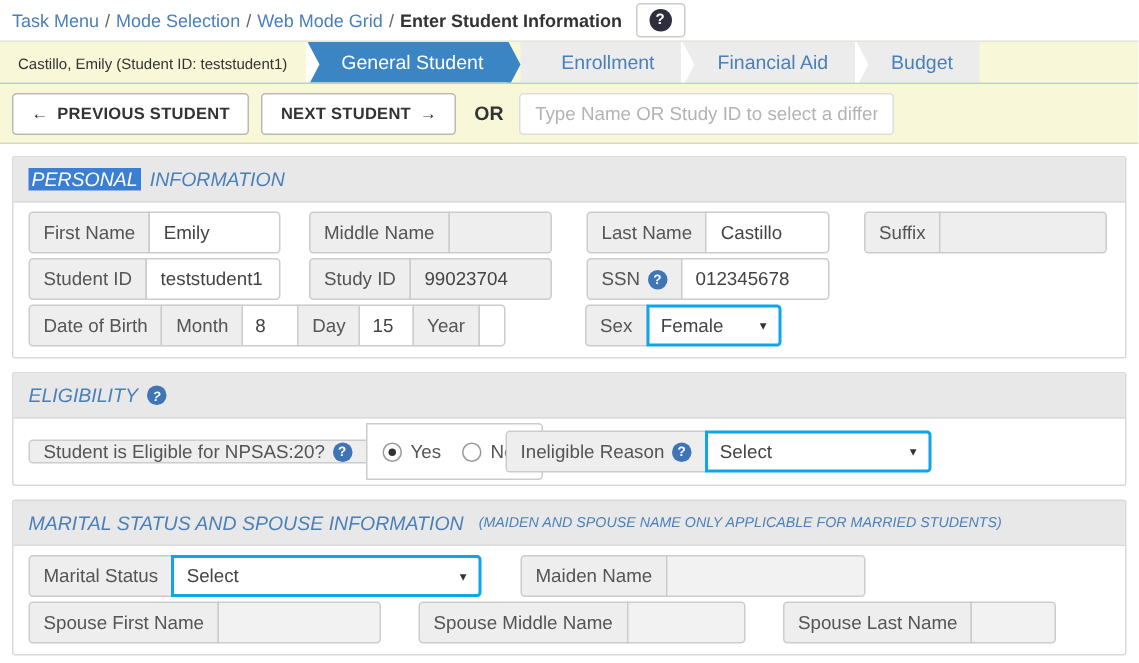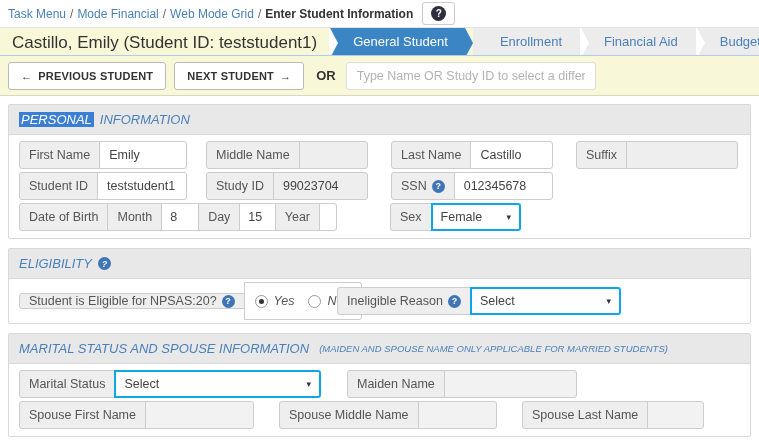--- a/index.html
+++ b/index.html
@@ -12,21 +12,21 @@
   .crumb-sep { color:#666; margin:0 4px; font-size:12px; }
   .crumb-current { color:#333; font-weight:bold; font-size:12px; }
   .crumb-help { margin-left:9px; width:33px; height:23px; border:1px solid #ccc; border-radius:3px;
     background:#fff; display:flex; align-items:center; justify-content:center; cursor:pointer; }
   .qdark { width:15px; height:15px; border-radius:50%; background:#2e2e3d; color:#fff;
     font-size:10px; font-weight:bold; display:flex; align-items:center; justify-content:center; }
 
   
   .banner { display:flex; align-items:stretch; height:29px; background:#f8f8d8;
     border-top:1px solid #e4e4e4; border-bottom:1px solid #b3cce6; overflow:hidden; }
-  .banner-name { display:flex; align-items:center; padding:15px 12px; color:#333; font-size:17px; white-space:nowrap; }
+  .banner-name { display:flex; align-items:center; padding:15px 12px; color:#333; font-size:10px; white-space:nowrap; }
   .tab { position:relative; display:flex; align-items:center; font-size:13px; cursor:pointer; white-space:nowrap; }
   .tab .chev { position:absolute; left:0; top:-2px; width:0; height:0;
     border-top:17px solid transparent; border-bottom:17px solid transparent; border-left:9px solid #fff; }
   .tab-active { background:#3b85c4; color:#fff; padding:0 16px 0 24px; margin-right:9px; }
   .tab-active .point { position:absolute; right:-9px; top:-2px; width:0; height:0; z-index:2;
     border-top:17px solid transparent; border-bottom:17px solid transparent; border-left:9px solid #3b85c4; }
   .tab-gray { background:#ececec; color:#4a80ba; padding:0 18px 0 24px; }
   .tab-gray.first { padding-left:27px; }
   .banner-fill { flex:1; background:#f8f8d8; }
 
@@ -68,21 +68,21 @@
   .seg-input { border:1px solid #ccc; padding:0 8px; font-size:12.5px; color:#444;
     background:#fff; min-width:0; font-family:"Liberation Sans",sans-serif; }
   .rad-right { border-radius:0 3px 3px 0 !important; }
 
   .select { border:2px solid #0ea5e9; margin-left:-1px; border-radius:0 3px 3px 0; background:#fff;
     display:flex; align-items:center; justify-content:space-between; padding:0 8px;
     font-size:12.5px; color:#444; flex:1; min-width:0; cursor:pointer; }
   .caret { font-size:9px; color:#333; margin-left:6px; }
 
   .radio-box { border:1px solid #ccc; margin-left:-1px; border-radius:0 3px 3px 0; background:#fff;
-    display:flex; align-items:center; padding:11px 10px; gap:6px; flex:1;font-style:italic; }
+    display:flex; align-items:center; padding:11px 10px; gap:6px; flex:1; }
   .radio { width:13px; height:13px; border:1px solid #999; border-radius:50%; background:#fff;
     display:inline-block; position:relative; cursor:pointer; flex:none; }
   .radio.checked::after { content:""; position:absolute; left:3px; top:3px; width:5px; height:5px;
     border-radius:50%; background:#333; }
   .radio-lbl { color:#555; font-size:12.5px; margin-right:8px; }
 
   .help-blue { width:13px; height:13px; border-radius:50%; background:#3f74b5; color:#fff;
     font-size:9px; font-weight:bold; display:inline-flex; align-items:center; justify-content:center;
     cursor:pointer; flex:none; }
 
@@ -96,21 +96,21 @@
   .w-ms { width:302px; } .w-maiden { width:230px; margin-left:26px; }
   .w-sp1 { width:235px; } .w-sp2 { width:218px; margin-left:25px; } .w-sp3 { width:182px; margin-left:25px; }
   .in-month { width:44px; } .in-day { width:42px; } .in-year { flex:1; }
 </style>
 </head>
 <body>
 
 <div class="crumb-row">
   <span class="crumb-link">Task Menu</span>
   <span class="crumb-sep">/</span>
-  <span class="crumb-link">Mode Financial</span>
+  <span class="crumb-link">Mode Selection</span>
   <span class="crumb-sep">/</span>
   <span class="crumb-link">Web Mode Grid</span>
   <span class="crumb-sep">/</span>
   <span class="crumb-current">Enter Student Information</span>
   <button class="crumb-help">
     <span class="qdark">?</span>
   </button>
 </div>
 
 <div class="banner">

